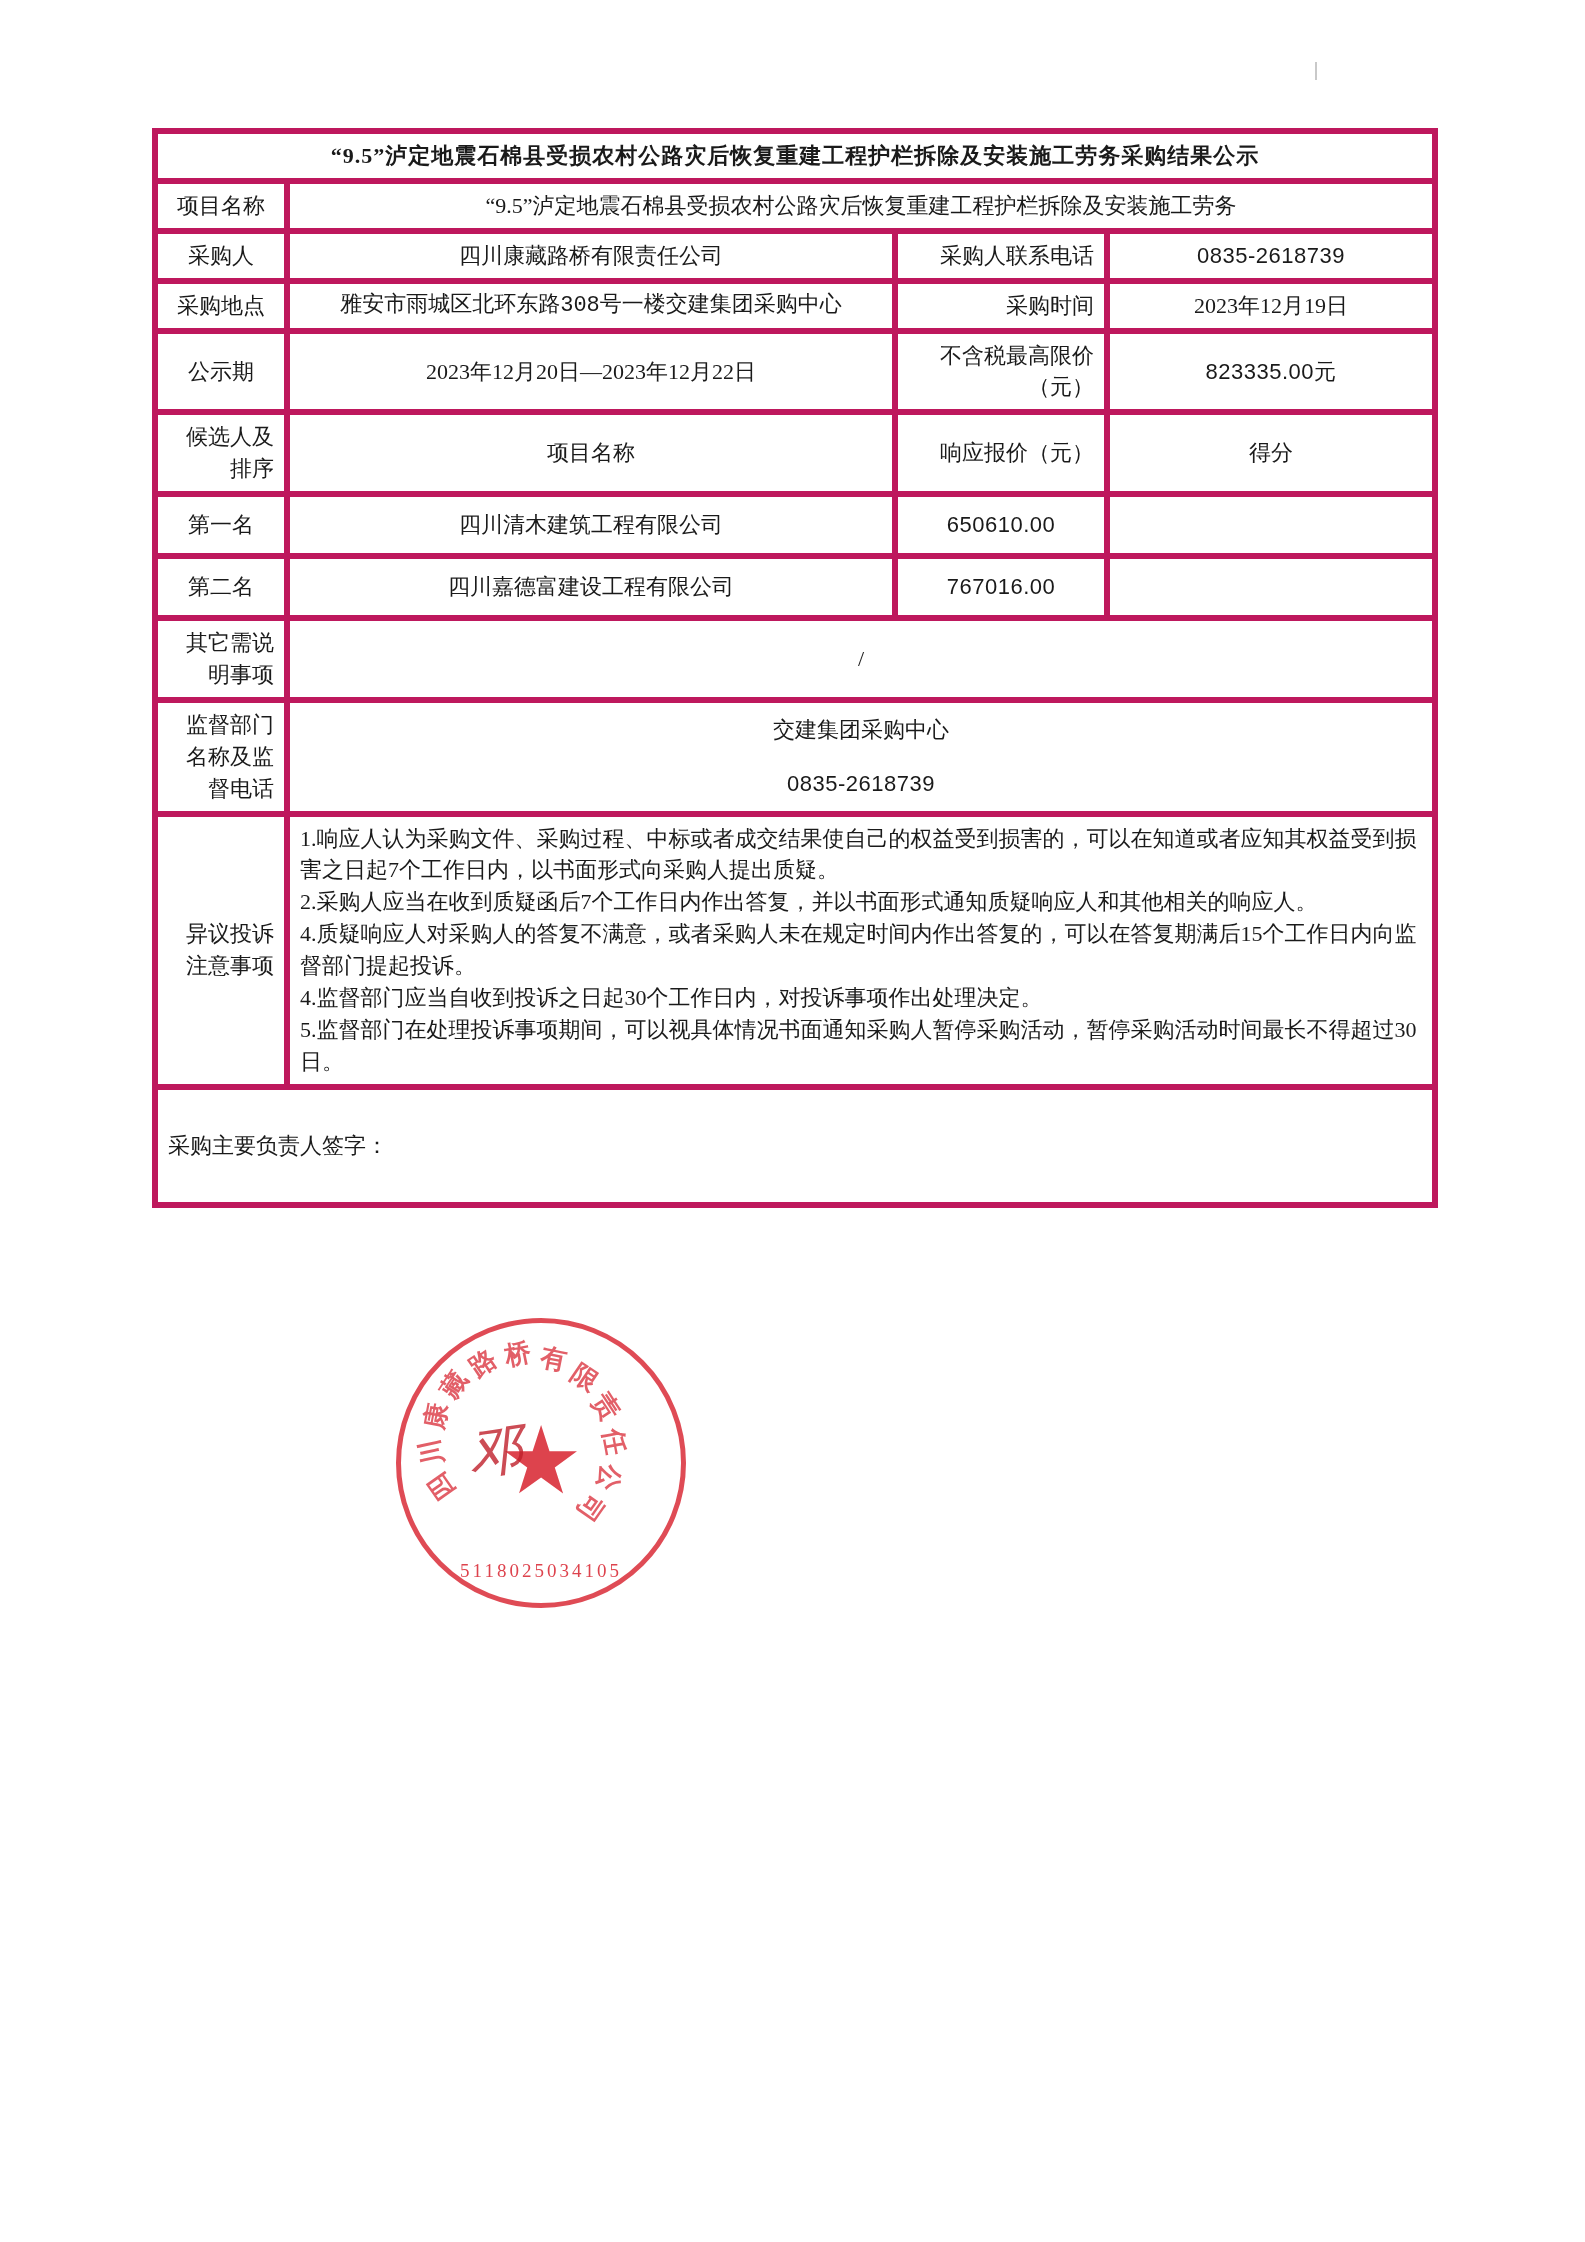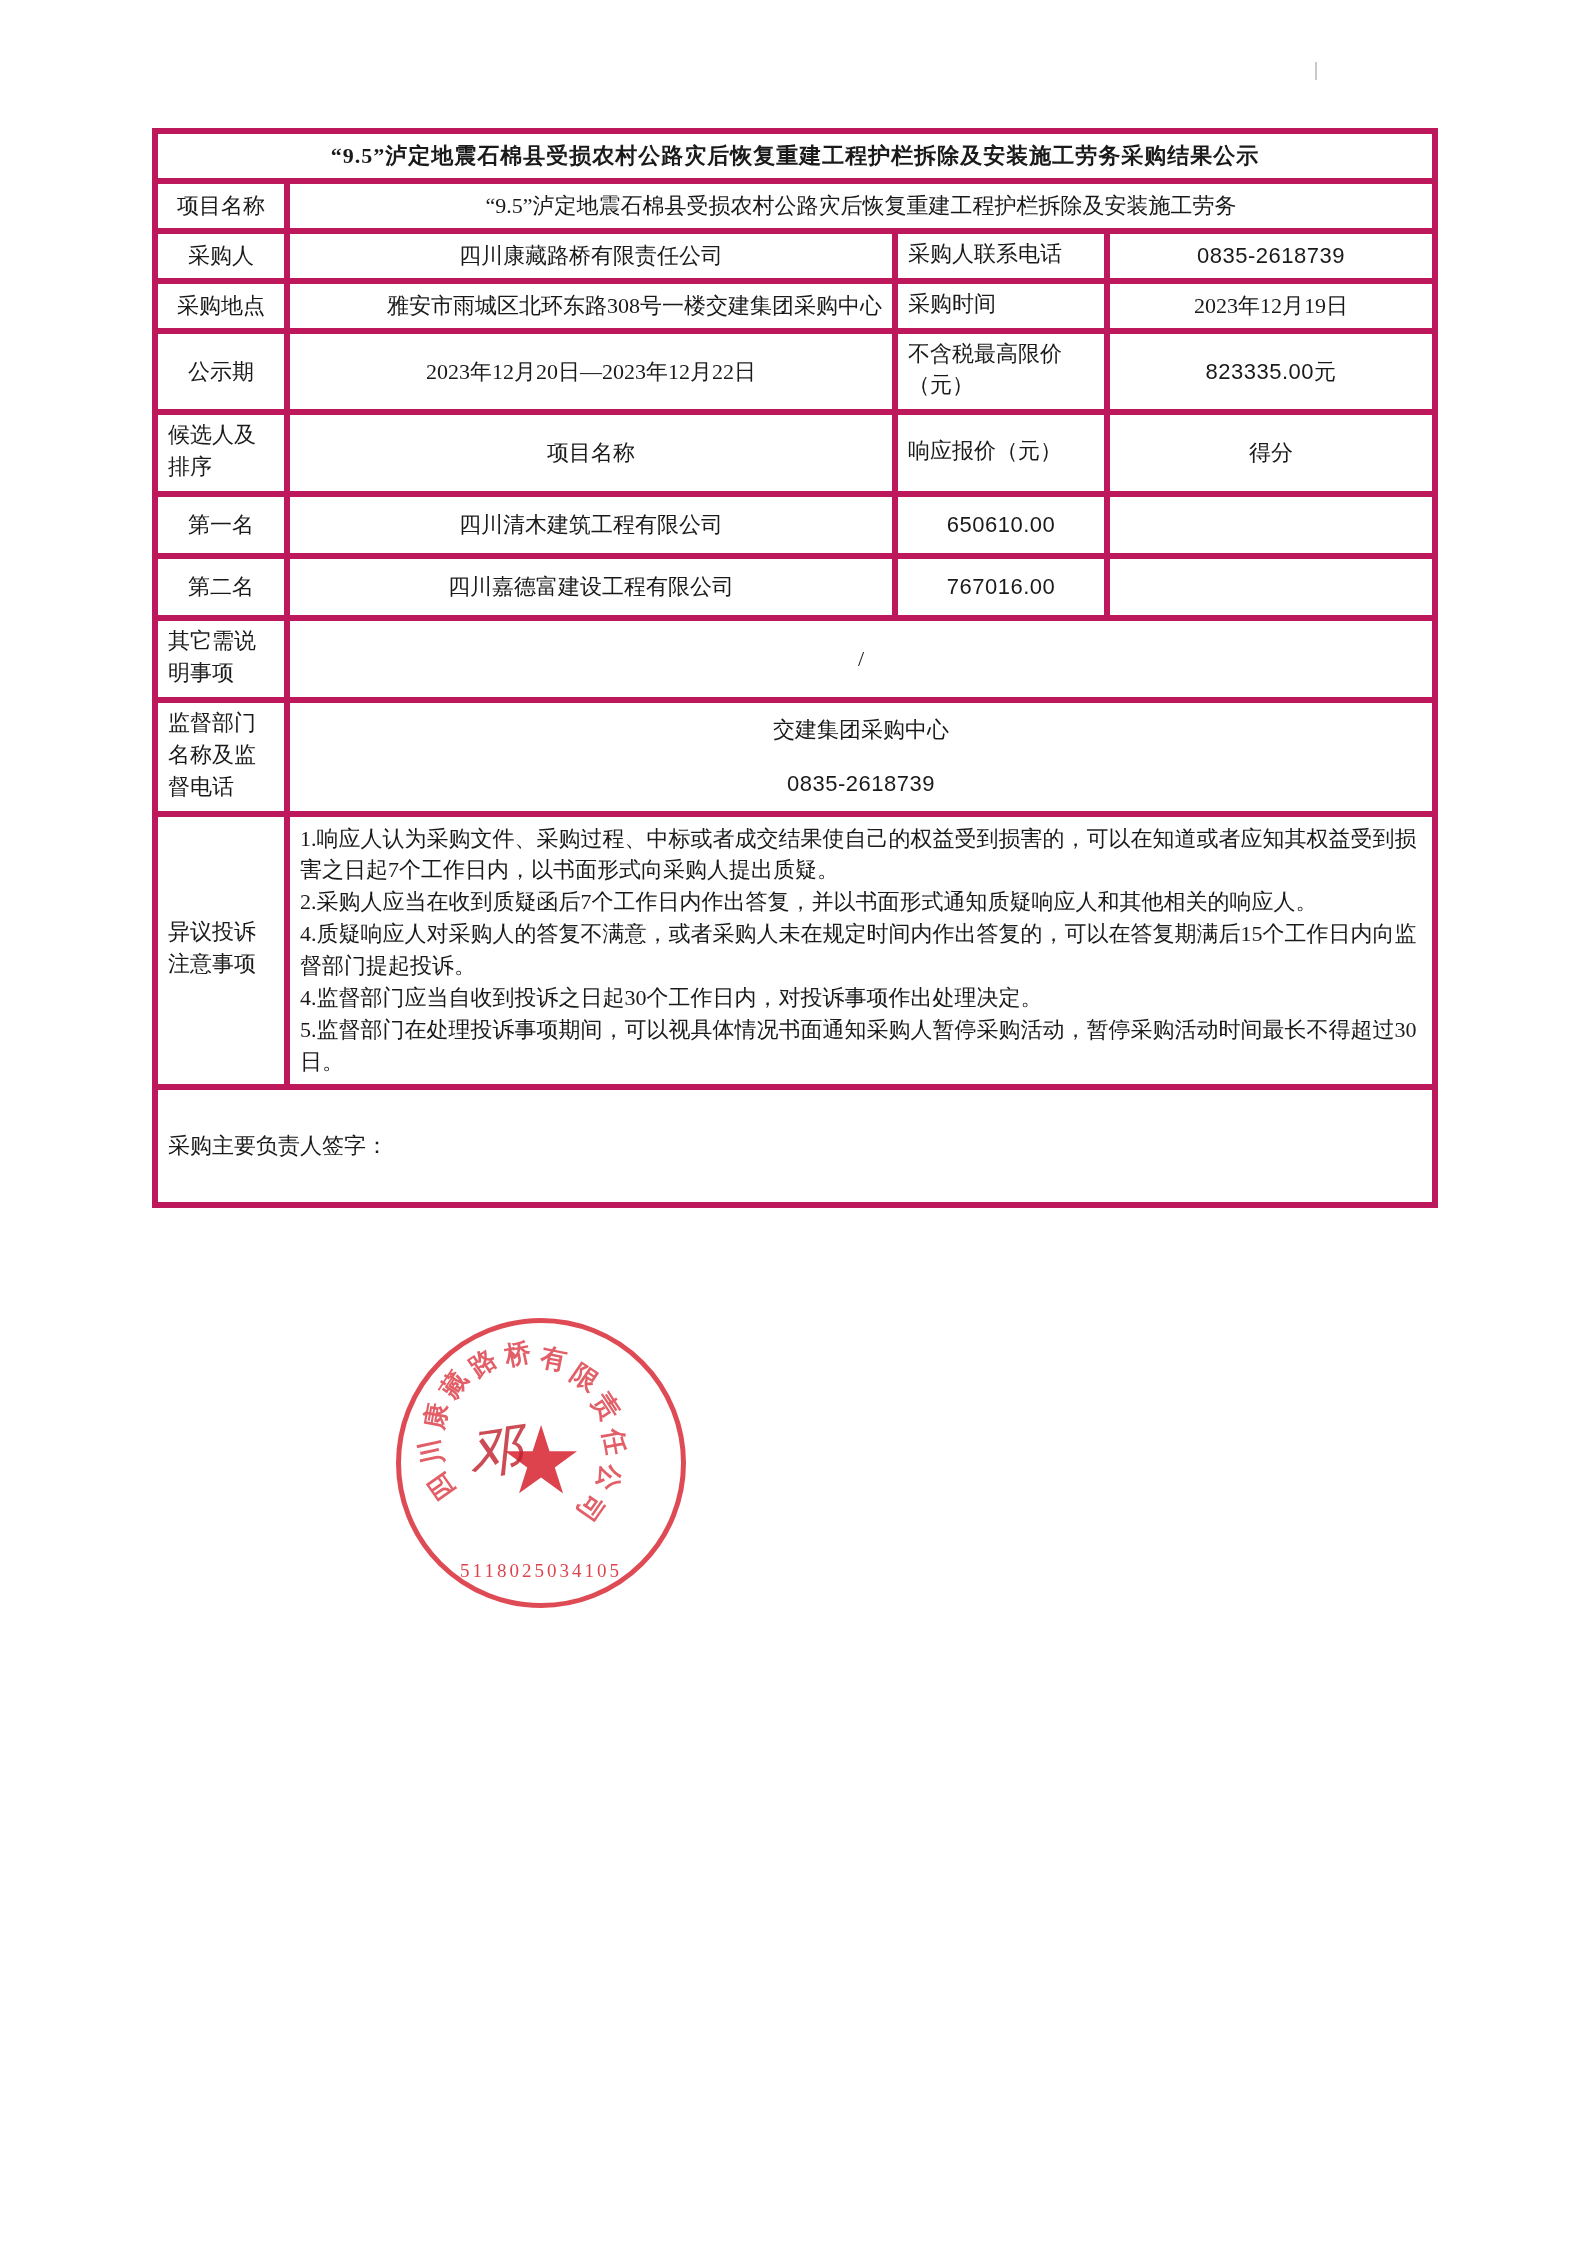--- a/index.html
+++ b/index.html
@@ -48,27 +48,26 @@
     letter-spacing: 1px;
     padding: 16px 40px 18px 40px;
     line-height: 1.5;
   }
   .label {
     text-align: center;
     font-size: 22px;
     white-space: nowrap;
   }
   .label-wrap {
-    text-align: left;
+    text-align: right;
     font-size: 22px;
     line-height: 1.5;
-    font-family: Liberation Mono, monospace;
   }
   .ctr { text-align: center; margin-top: 28px; }
-  .lft { text-align: right; }
+  .lft { text-align: center; font-family: Liberation Mono, monospace; }
   .mono-num {
     font-family: Liberation Sans, sans-serif;
     letter-spacing: 0.5px;
   }
   .notes {
     font-size: 22px;
     line-height: 1.72;
     text-align: left;
     padding: 14px 18px 14px 16px;
     margin-top: 24px;

